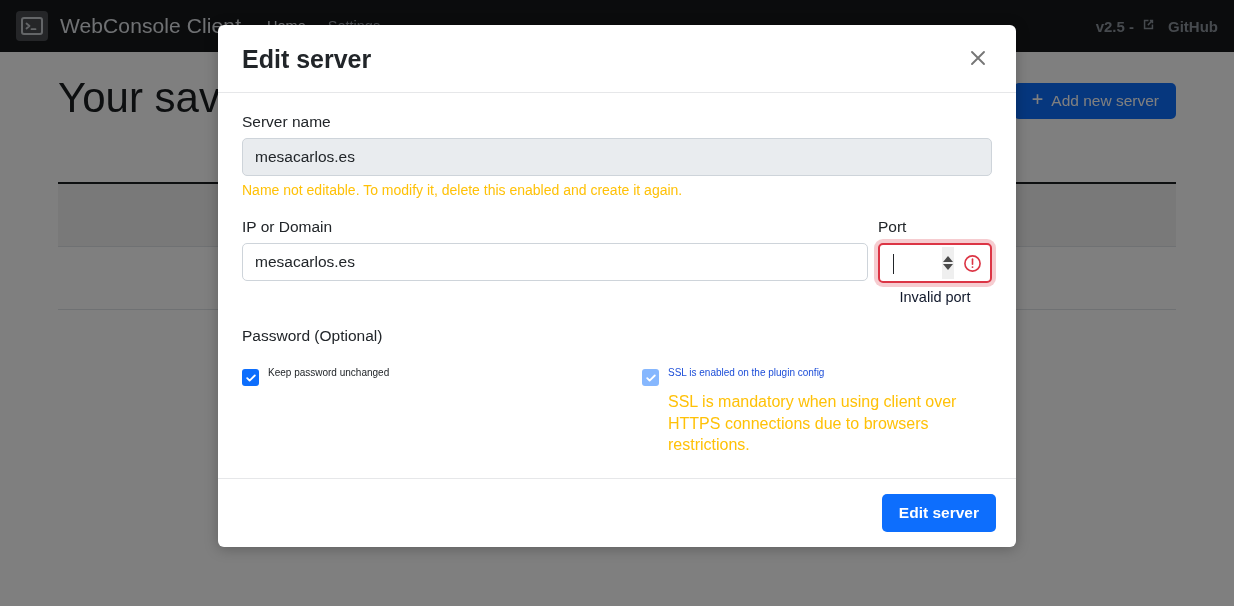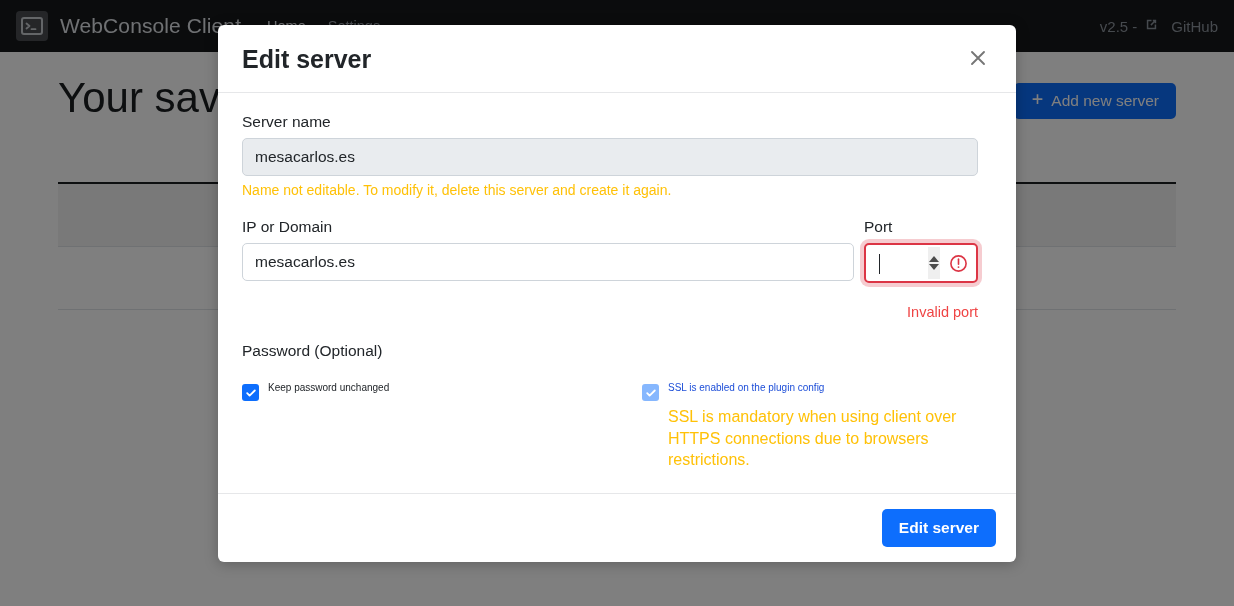--- a/index.html
+++ b/index.html
@@ -43,20 +43,21 @@
   .nav-link {
     color: #9ba2aa; font-size: 14.5px; text-decoration: none;
     white-space: nowrap;
   }
   .nav-link.active { color: #e7eaee; }
   .nav-right {
     margin-left: auto;
     display: flex; align-items: flex-end; gap: 7px;
     color: #8d949c; font-size: 15px;
     white-space: nowrap;
+    font-weight: bold;
   }
   .nav-right a { color: #8d949c; text-decoration: none; display:flex; align-items:center; gap:12px;}
 
   .content { position: absolute; top: 52px; left: 0; width: 1234px; }
   .page-head {
     display: flex; align-items: flex-start; justify-content: space-between;
     padding: 22px 58px 0 58px;
   }
   .page-title {
     font-size: 42px; font-weight: 400; color: #1b1e21; margin: 0;
@@ -114,21 +115,21 @@
     display: flex; align-items: center; justify-content: space-between;
     padding: 20px 24px 18px 24px;
     border-bottom: 1px solid #e6e7e9;
   }
   .modal-title { font-size: 25px; font-weight: 700; color: #212529; margin: 0; }
   .close-x {
     background: none; border: none; cursor: pointer;
     width: 28px; height: 28px; display: flex; align-items: center; justify-content: center;
     padding: 0;
   }
-  .modal-body { padding: 20px 38px 22px 24px; }
+  .modal-body { padding: 20px 24px 22px 24px; }
 
   .field-label {
     font-size: 15.5px; color: #212529; display: block; margin-bottom: 7px;
   }
   .inp {
     width: 100%; height: 38px;
     border: 1px solid #ced4da; border-radius: 5px;
     padding: 6px 12px; font-size: 15.5px; color: #212529;
     font-family: "Liberation Sans", sans-serif;
     background: #fff; outline: none;
@@ -172,22 +173,22 @@
     align-items: center; justify-content: center;
   }
   .spinner i {
     display: block; width: 0; height: 0;
     border-left: 5px solid transparent; border-right: 5px solid transparent;
   }
   .spinner i.up   { border-bottom: 6px solid #4a4a4a; }
   .spinner i.down { border-top: 6px solid #4a4a4a; }
   .err-icon { margin: 0 8px 0 7px; display:flex; }
   .invalid-msg {
-    color: #ef4444; font-size: 14.5px; margin-top: 21px; display: block;
-    text-align: right;
+    color: #0f172a; font-size: 14.5px; margin-top: 6px; display: block;
+    text-align: center;
   }
 
   .pw-block { margin-top: 22px; }
 
   .checks {
     display: flex; margin-top: 22px;
   }
   .check-col-left { width: 400px; }
   .check-col-right { flex: 1; }
   .check-line { display: flex; align-items: flex-start; gap: 9px; }
@@ -353,21 +354,21 @@
         </svg>
       </span>
     </button>
   </div>
 
   <div class="modal-body">
 
     <div>
       <label class="field-label">Server name</label>
       <input class="inp readonlyish" type="text" readonly="" value="mesacarlos.es" style="">
-      <span class="help-warn">Name not editable. To modify it, delete this server and create it again.</span>
+      <span class="help-warn">Name not editable. To modify it, delete this enabled and create it again.</span>
     </div>
 
     <div class="row-2">
       <div class="col-ip">
         <label class="field-label">IP or Domain</label>
         <input class="inp" type="text" value="mesacarlos.es" style="">
       </div>
 
       <div class="col-port">
         <label class="field-label">Port</label>

